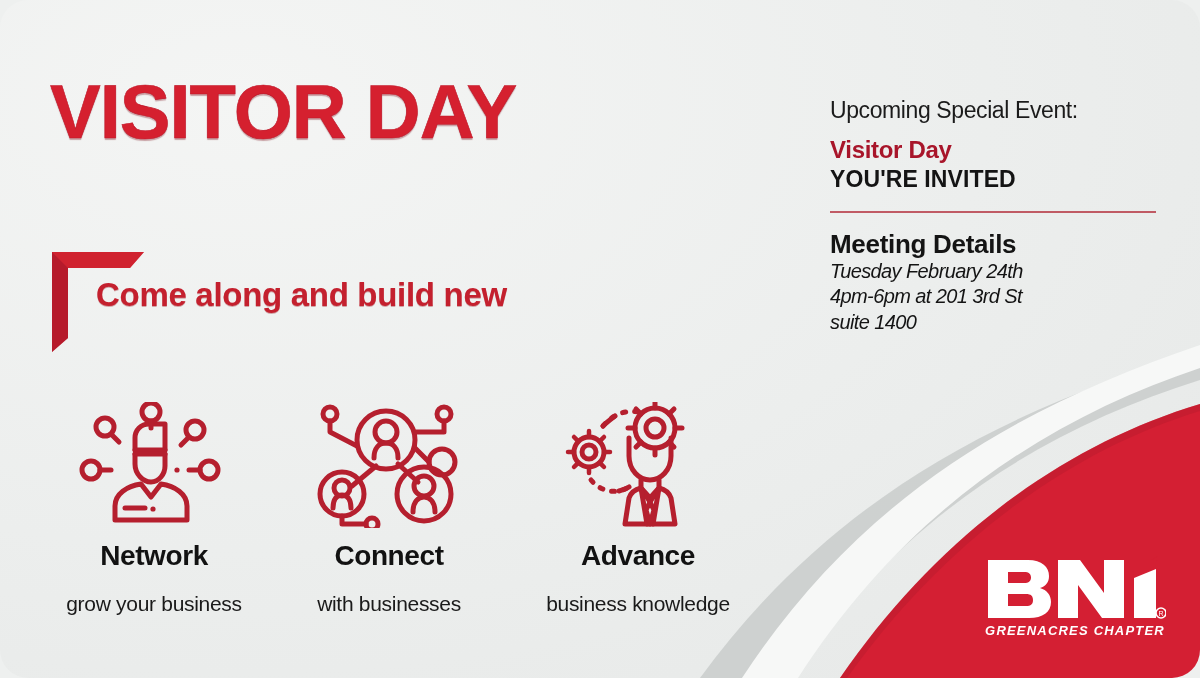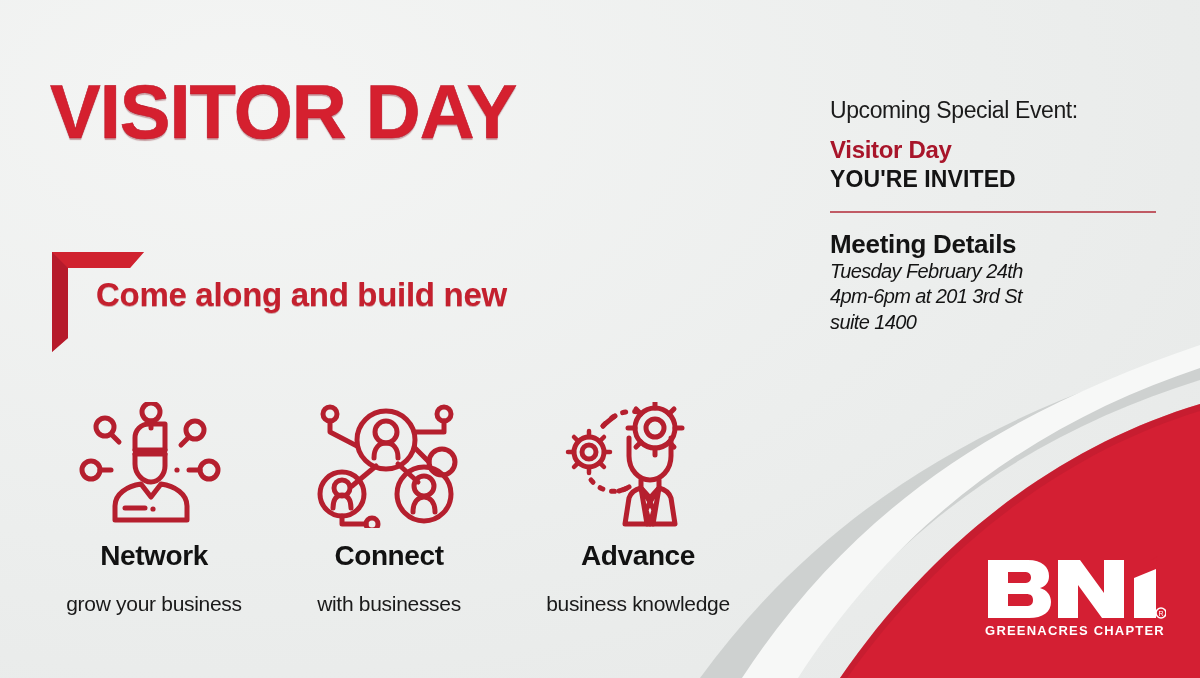--- a/index.html
+++ b/index.html
@@ -8,20 +8,21 @@
     background:#eef0ef;
     font-family:"Liberation Sans", sans-serif;
     overflow:hidden;
   }
   #poster{
     position:relative;
     width:1200px;height:678px;
     background:
       radial-gradient(ellipse at 20% 15%, #f4f5f4 0%, #eceeed 55%, #e6e8e7 100%);
     overflow:hidden;
+    border-radius:28px;
   }
 
   
   .swoosh-layer{position:absolute;inset:0;pointer-events:none;}
   .swoosh-layer svg{position:absolute;inset:0;display:block;}
 
   
   .headline{
     position:absolute;left:50px;top:74px;
     font-size:76px;line-height:1;
@@ -110,20 +111,21 @@
   .logo{
     position:absolute;left:975px;top:556px;width:200px;
     text-align:center;
   }
   .logo .wordmark{display:block;margin:0 auto;}
   .logo .chapter{
     margin-top:1px;
     font-size:13px;font-weight:bold;color:#ffffff;
     letter-spacing:1.2px;
     font-family:"Liberation Sans", sans-serif;
+    font-style:italic;
   }
 </style>
 </head>
 <body>
 
 <div id="poster">
 
   <div class="swoosh-layer">
     <svg width="1200" height="678" viewBox="0 0 1200 678">
 

